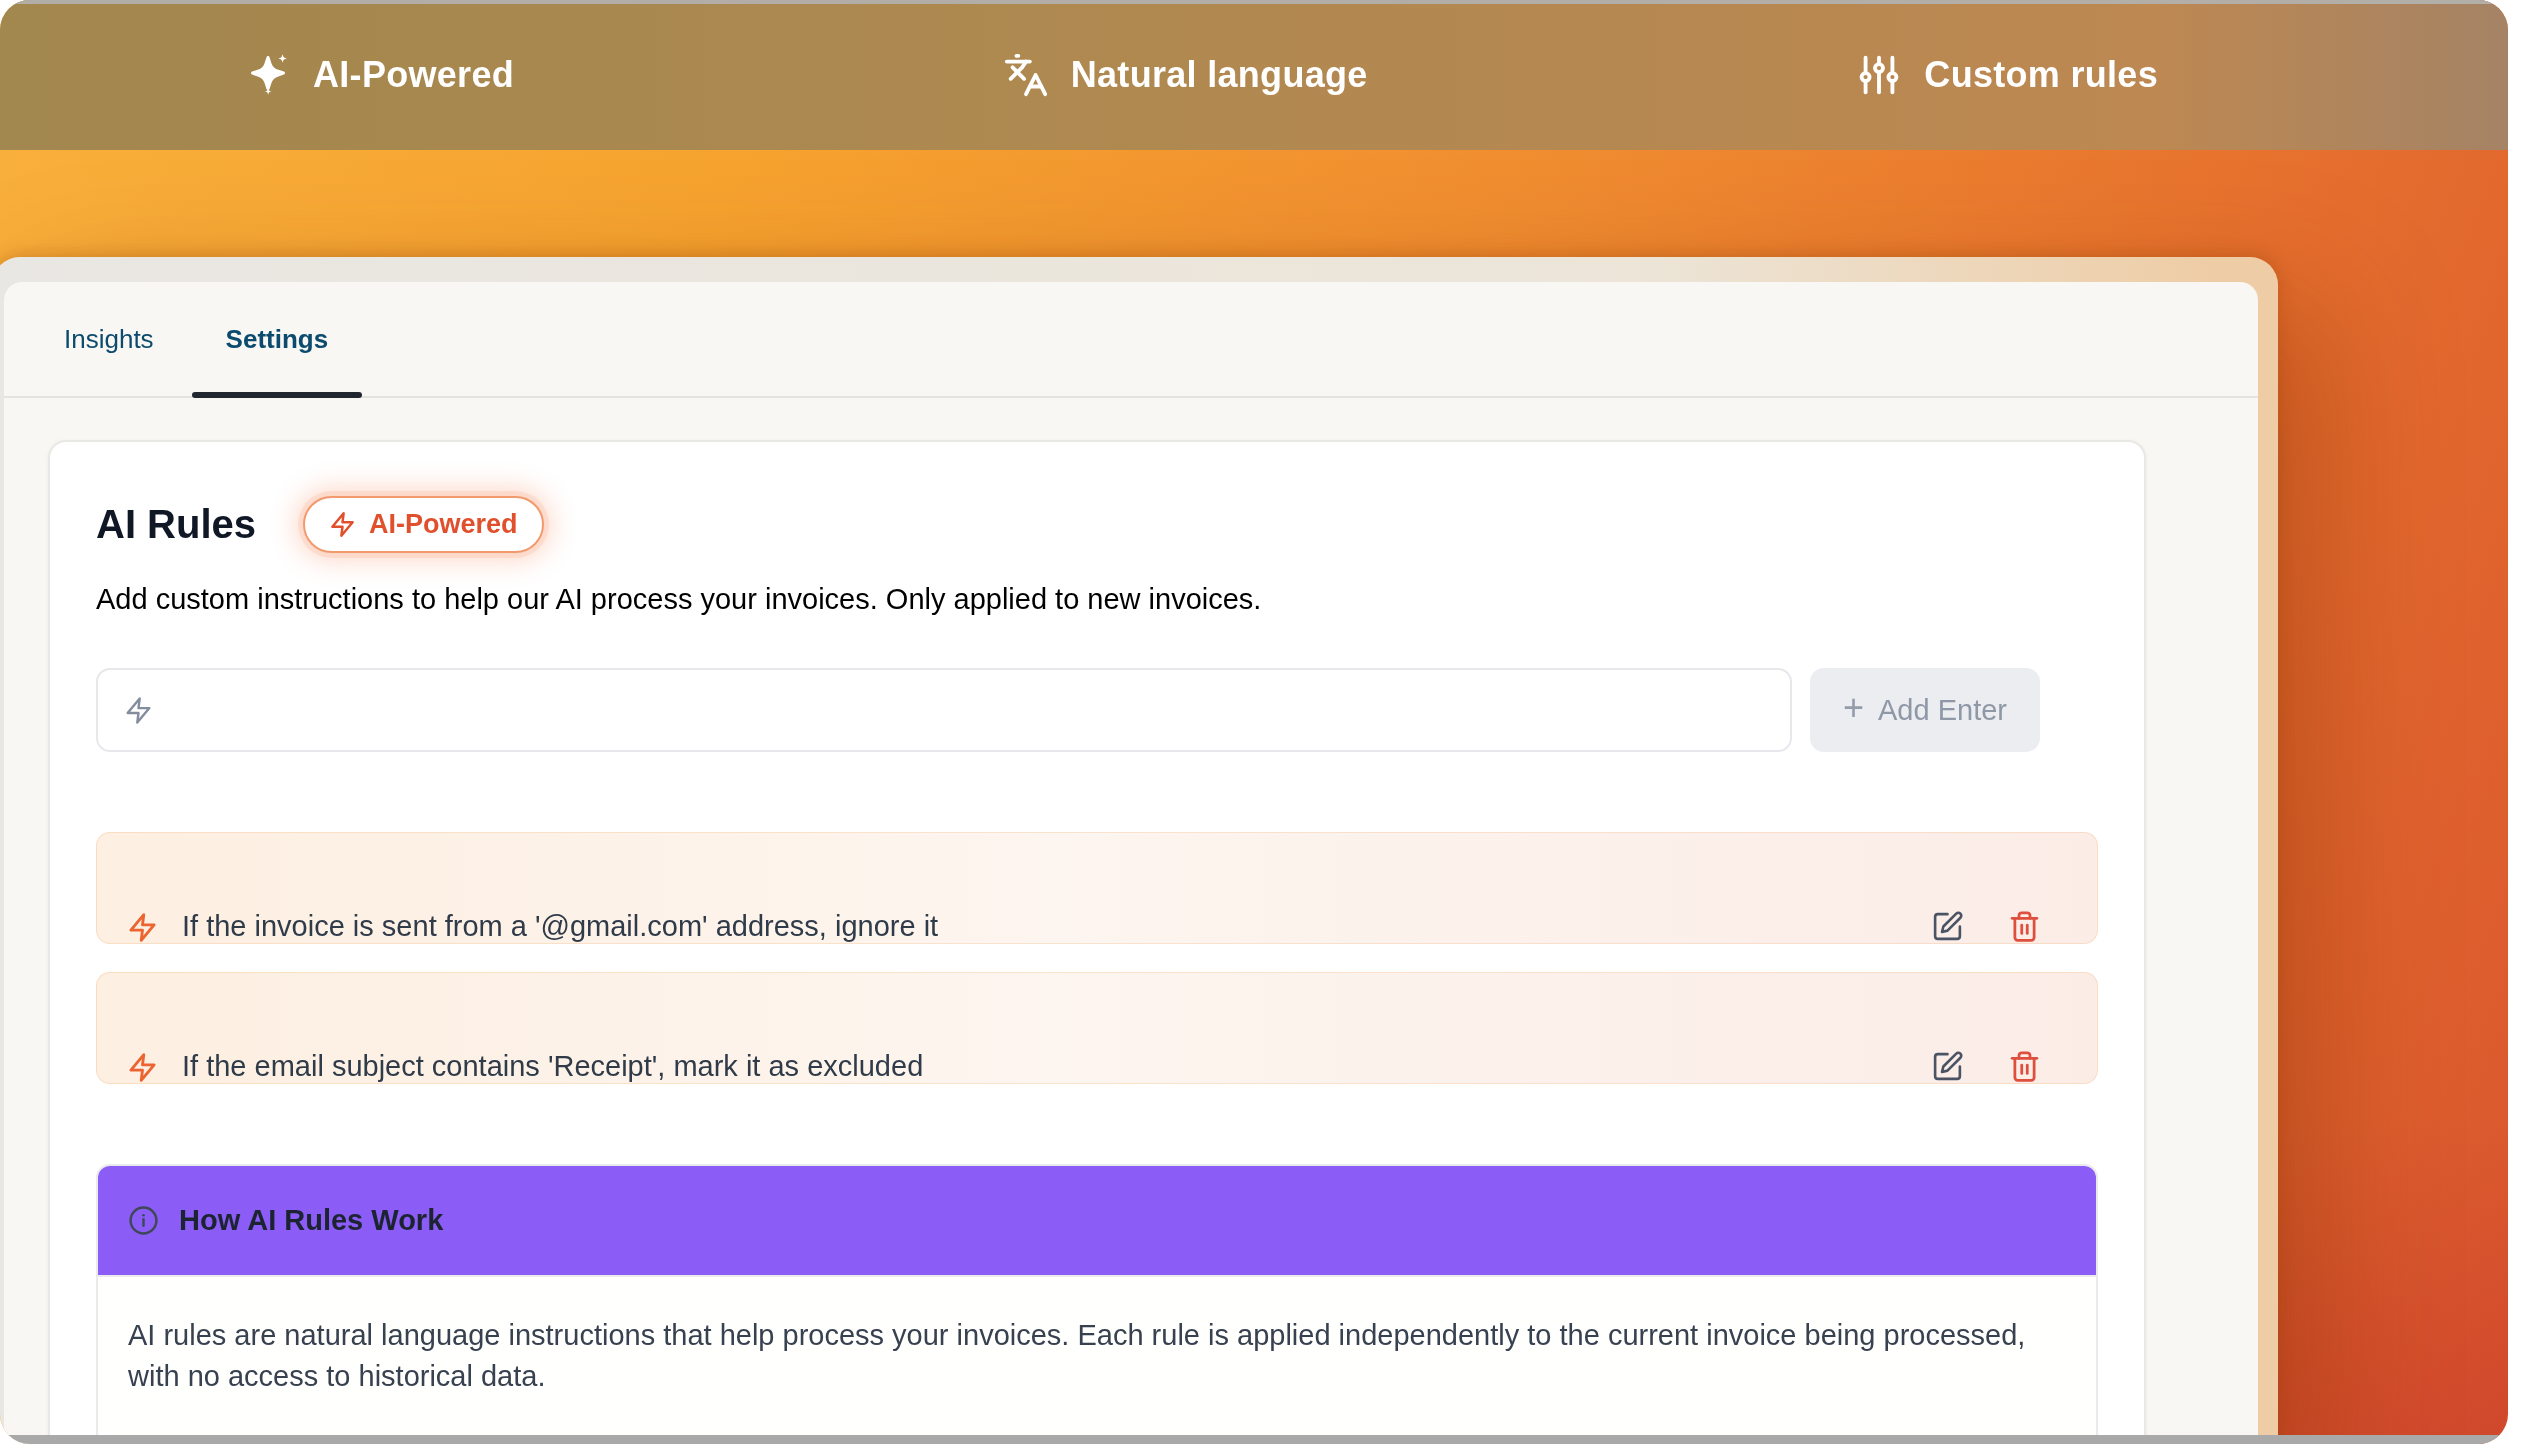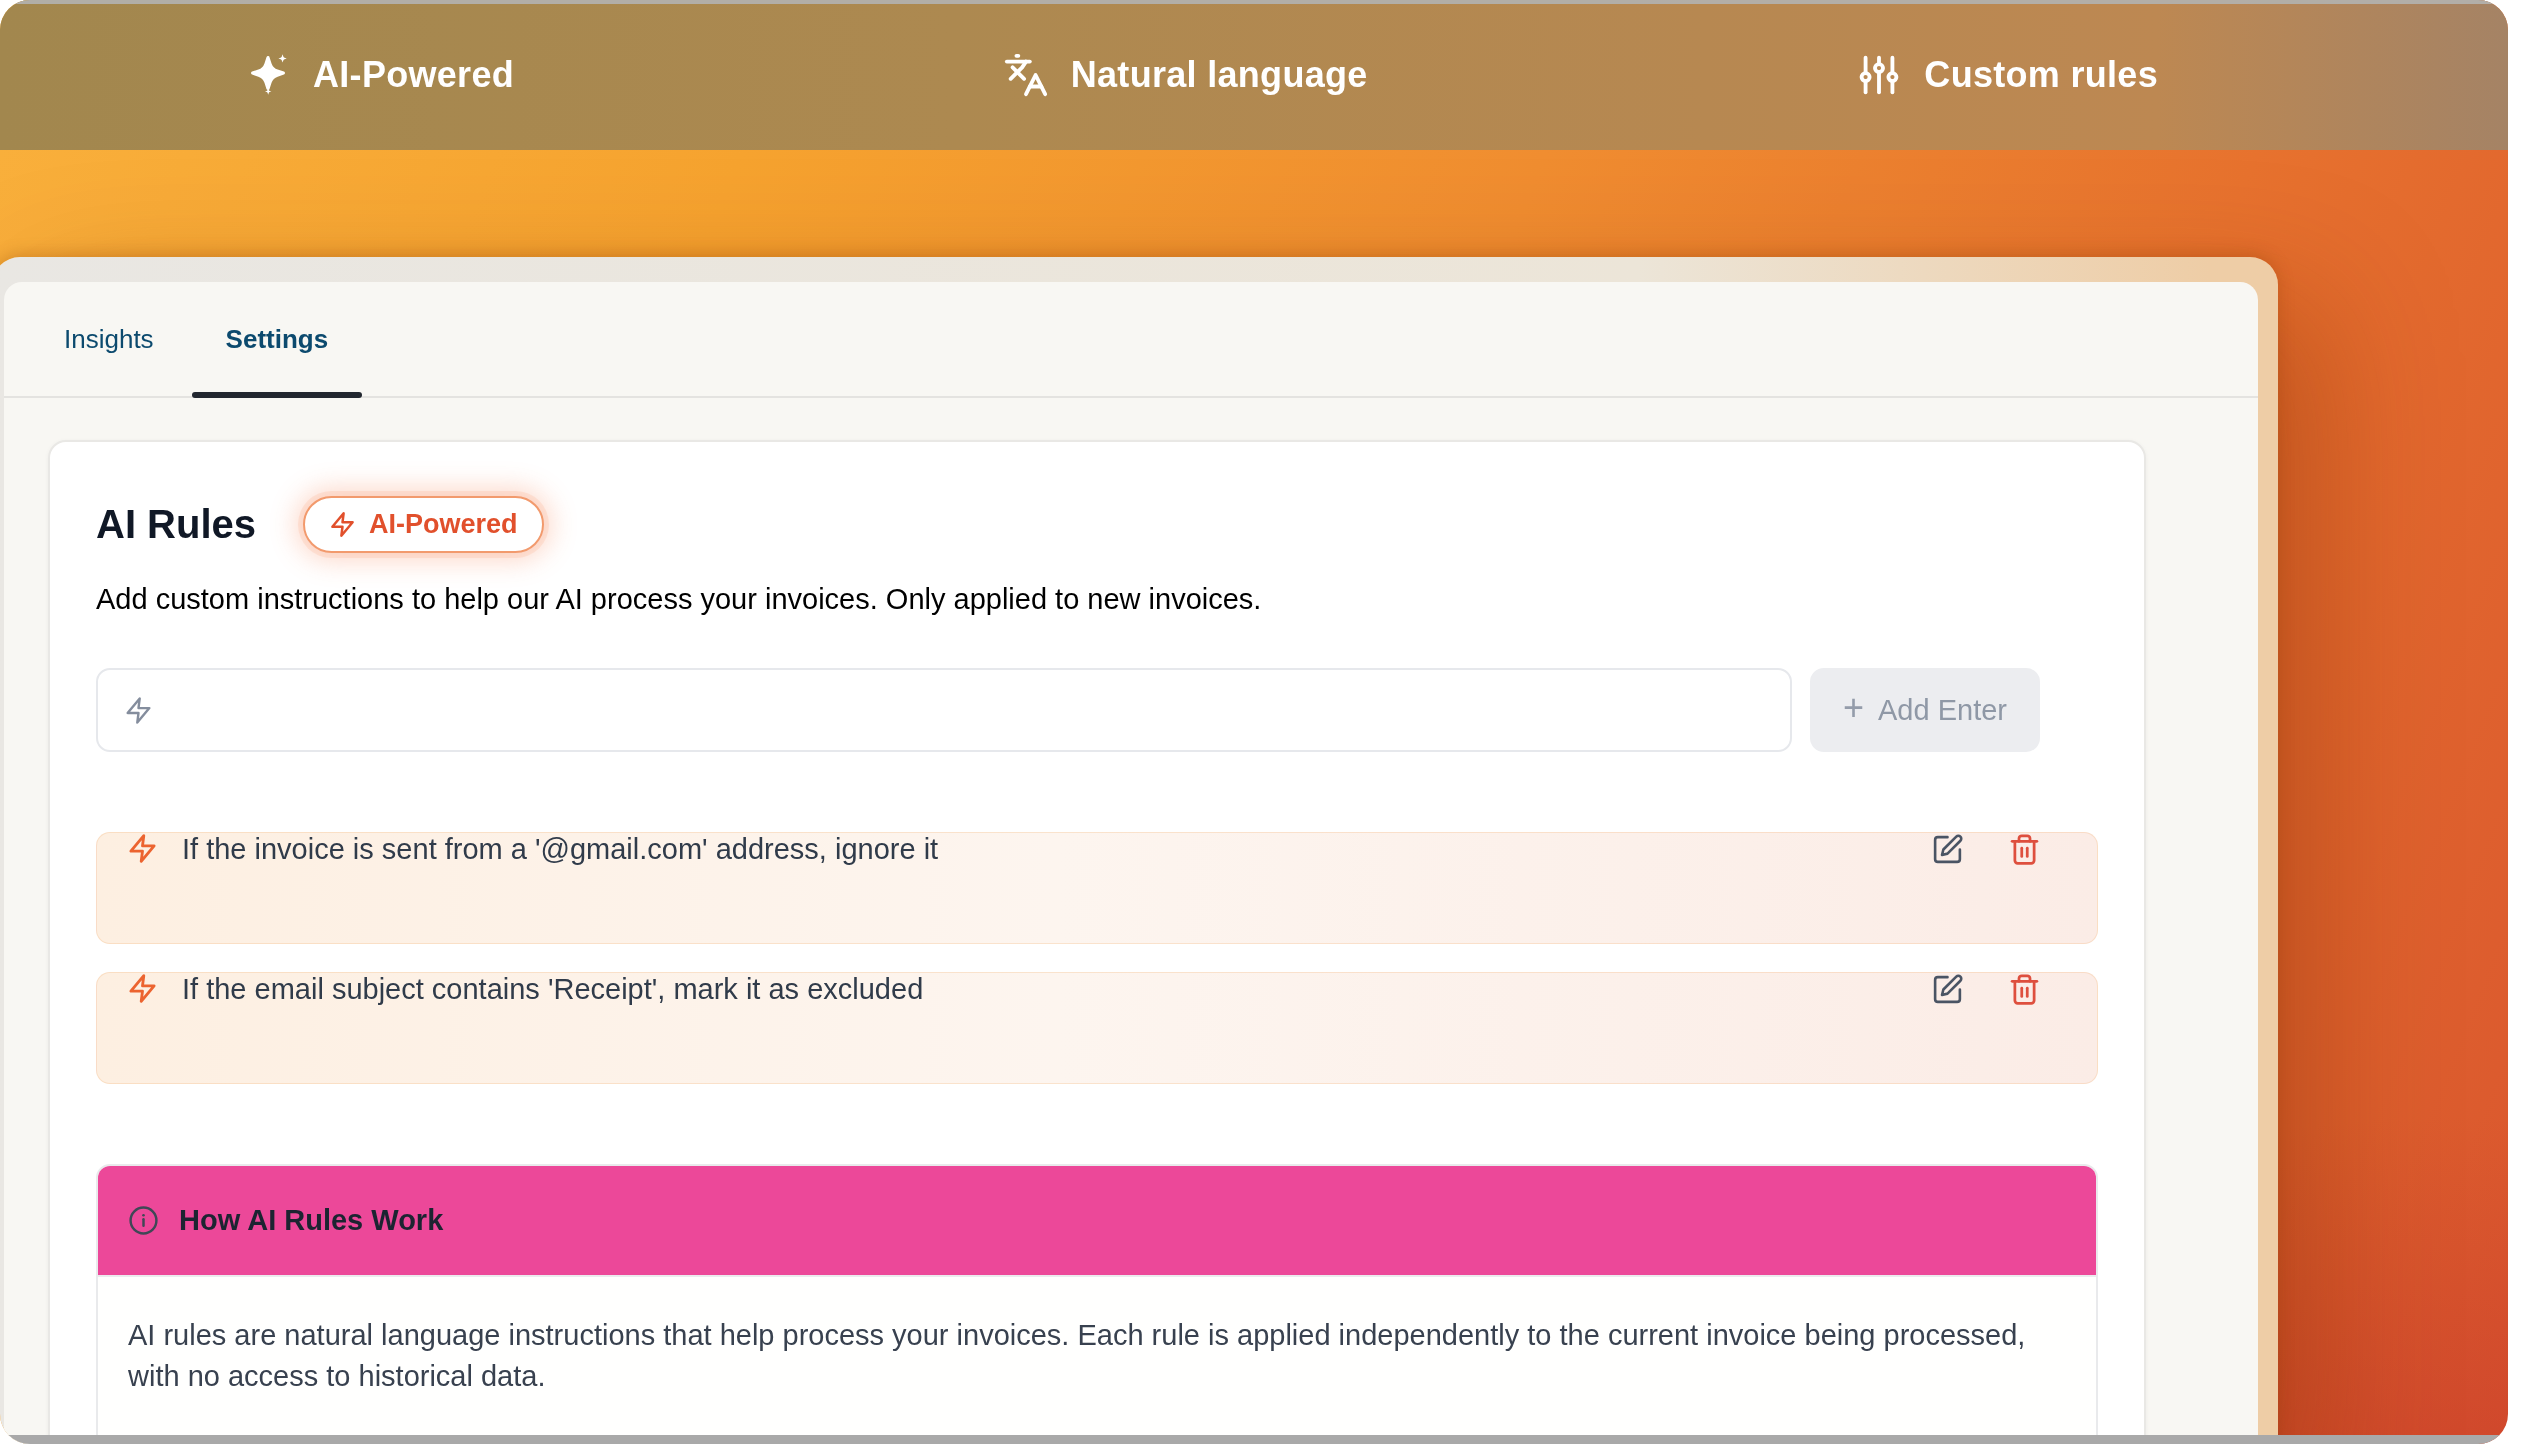--- a/index.html
+++ b/index.html
@@ -62,33 +62,33 @@
   .rule-input{flex:1;height:84px;border:2px solid #e6e8ec;border-radius:14px;background:#fff;display:flex;align-items:center;gap:16px;padding:0 26px;box-sizing:border-box;}
   .rule-input svg{width:29px;height:29px;flex:none;}
   .rule-input input{border:none;outline:none;flex:1;font-size:29px;color:#333e4e;background:transparent;font-family:inherit;}
   .rule-input input::placeholder{color:#9aa3b2;}
   .add-btn{width:230px;height:84px;flex:none;background:#ecedf0;border:none;border-radius:14px;color:#8f98a6;font-size:29px;font-weight:500;display:flex;align-items:center;justify-content:center;gap:14px;cursor:pointer;font-family:inherit;}
   .add-btn .plus{font-size:36px;font-weight:400;margin-top:-4px;color:#949caa;}
 
   
   .rules{margin-top:80px;display:flex;flex-direction:column;gap:28px;}
   .rule-row{
-    height:112px;border-radius:14px;display:flex;align-items:flex-start;gap:24px;padding:0 30px;box-sizing:border-box;
+    height:112px;border-radius:14px;display:flex;align-items:flex-end;gap:24px;padding:0 30px;box-sizing:border-box;
     background:linear-gradient(90deg,#fdefe1 0%,#fdf5ef 48%,#fbece6 100%);
     border:1px solid rgba(244,180,120,.28);
   }
   .rule-row svg.bolt{width:31px;height:31px;flex:none;}
   .rule-text{font-size:29px;color:#303b4a;flex:1;}
   .rule-actions{display:flex;align-items:center;gap:44px;margin-right:26px;}
   .icon-btn{background:none;border:none;padding:0;display:flex;cursor:pointer;}
   .icon-btn svg{width:33px;height:33px;}
 
   
   .info-box{margin-top:80px;border:2px solid #e9eaec;border-radius:14px;overflow:hidden;background:#fffffe;}
-  .info-header{display:flex;align-items:center;gap:20px;padding:38px 30px;background:#ec4899;border-bottom:2px solid #ebebed;}
+  .info-header{display:flex;align-items:center;gap:20px;padding:38px 30px;background:#8b5cf6;border-bottom:2px solid #ebebed;}
   .info-header svg{width:31px;height:31px;flex:none;}
   .info-title{font-size:29px;font-weight:700;color:#1c2431;}
   .info-body{padding:38px 30px 80px;font-size:29px;color:#38414f;line-height:41px;max-width:1900px;}
 </style>
 </head>
 <body>
 
 <div class="screen">
   <div class="frame-top"></div>
 

